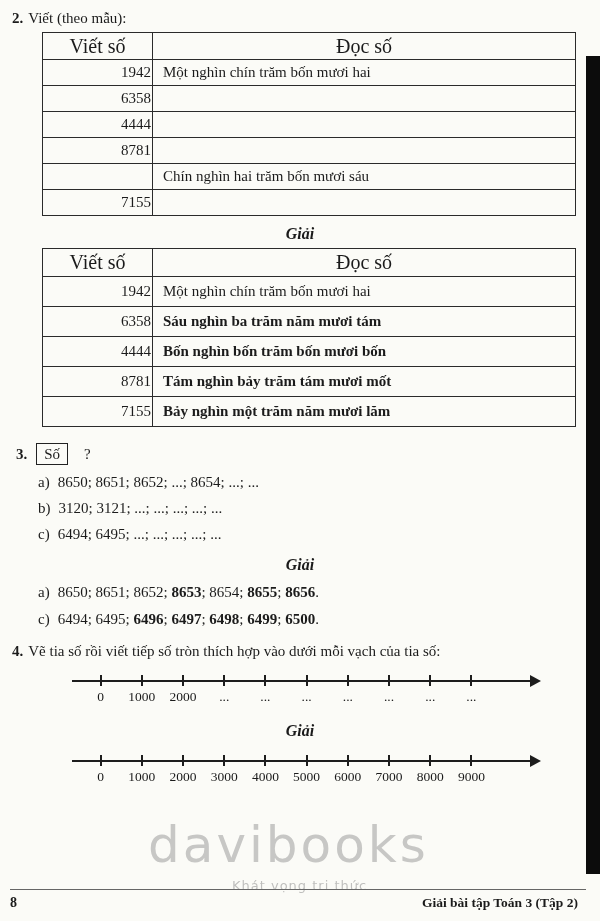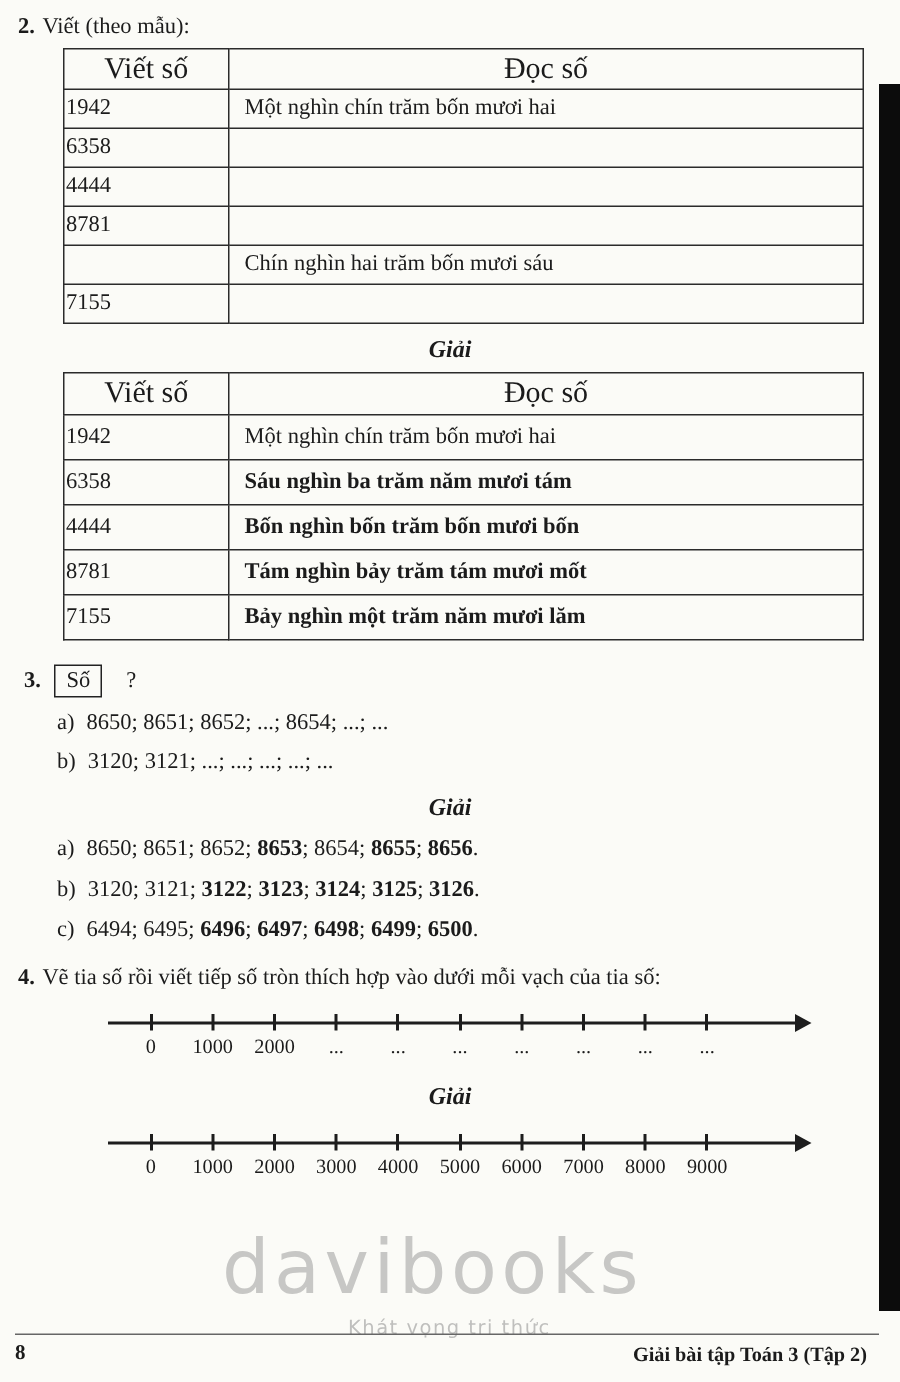--- a/index.html
+++ b/index.html
@@ -10,21 +10,21 @@
     font-family: "Liberation Serif", "DejaVu Serif", serif;
     font-size: 15px;
   }
   .content { padding: 6px 10px 0 10px; }
   .ex-head { margin: 2px 0 4px 2px; line-height: 20px; }
   .ex-num { font-weight: bold; margin-right: 5px; }
 
   .num-table { border-collapse: collapse; margin: 4px 0 0 32px; width: 534px; }
   .num-table th, .num-table td { border: 1px solid #2b2b2b; }
   .num-table th { font-weight: normal; text-align: center; height: 27px; font-size: 20px; }
-  .num-table td.c-num { width: 110px; text-align: left; height: 26px; }
+  .num-table td.c-num { width: 110px; text-align: right; height: 26px; }
   .num-table td.c-txt { padding-left: 10px; }
   .t2 th { height: 28px; }
   .t2 td.c-num, .t2 td { height: 30px; }
   .bold { font-weight: bold; }
 
   .giai { text-align: center; font-style: italic; font-weight: bold;
           margin: 7px 0 4px 0; font-size: 16px; line-height: 21px; }
 
   .ex3-head { margin: 16px 0 4px 6px; line-height: 22px; }
   .so-box { display: inline-block; border: 1px solid #222; padding: 0 7px; line-height: 20px; margin: 0 16px 0 4px; }
@@ -132,28 +132,28 @@
   <div class="ex3-head">
     <span class="ex-num">3.</span><span class="so-box">Số</span><span>?</span>
   </div>
 
   <div class="seq-line">
     <span class="seq-label">a)</span><span>8650; 8651; 8652; ...; 8654; ...; ...</span>
   </div>
   <div class="seq-line">
     <span class="seq-label">b)</span><span>3120; 3121; ...; ...; ...; ...; ...</span>
   </div>
+  <div class="seq-line">
+    <span class="seq-label">c)</span><span>6494; 6495; ...; ...; ...; ...; ...</span>
+  </div>
 
   <div class="giai">Giải</div>
 
   <div class="sol-line">
     <span class="seq-label">a)</span><span><span>8650; 8651; 8652; </span><span class="bold">8653</span><span>; 8654; </span><span class="bold">8655</span><span>; </span><span class="bold">8656</span><span>.</span></span>
-  </div>
-  <div class="sol-line">
-    <span class="seq-label">b)</span><span><span>3120; 3121; </span><span class="bold">3122</span><span>; </span><span class="bold">3123</span><span>; </span><span class="bold">3124</span><span>; </span><span class="bold">3125</span><span>; </span><span class="bold">3126</span><span>.</span></span>
   </div>
   <div class="sol-line">
     <span class="seq-label">c)</span><span><span>6494; 6495; </span><span class="bold">6496</span><span>; </span><span class="bold">6497</span><span>; </span><span class="bold">6498</span><span>; </span><span class="bold">6499</span><span>; </span><span class="bold">6500</span><span>.</span></span>
   </div>
 
   <div class="ex4-head">
     <span class="ex-num">4.</span><span>Vẽ tia số rồi viết tiếp số tròn thích hợp vào dưới mỗi vạch của tia số:</span>
   </div>
 
   <div class="numberline">

